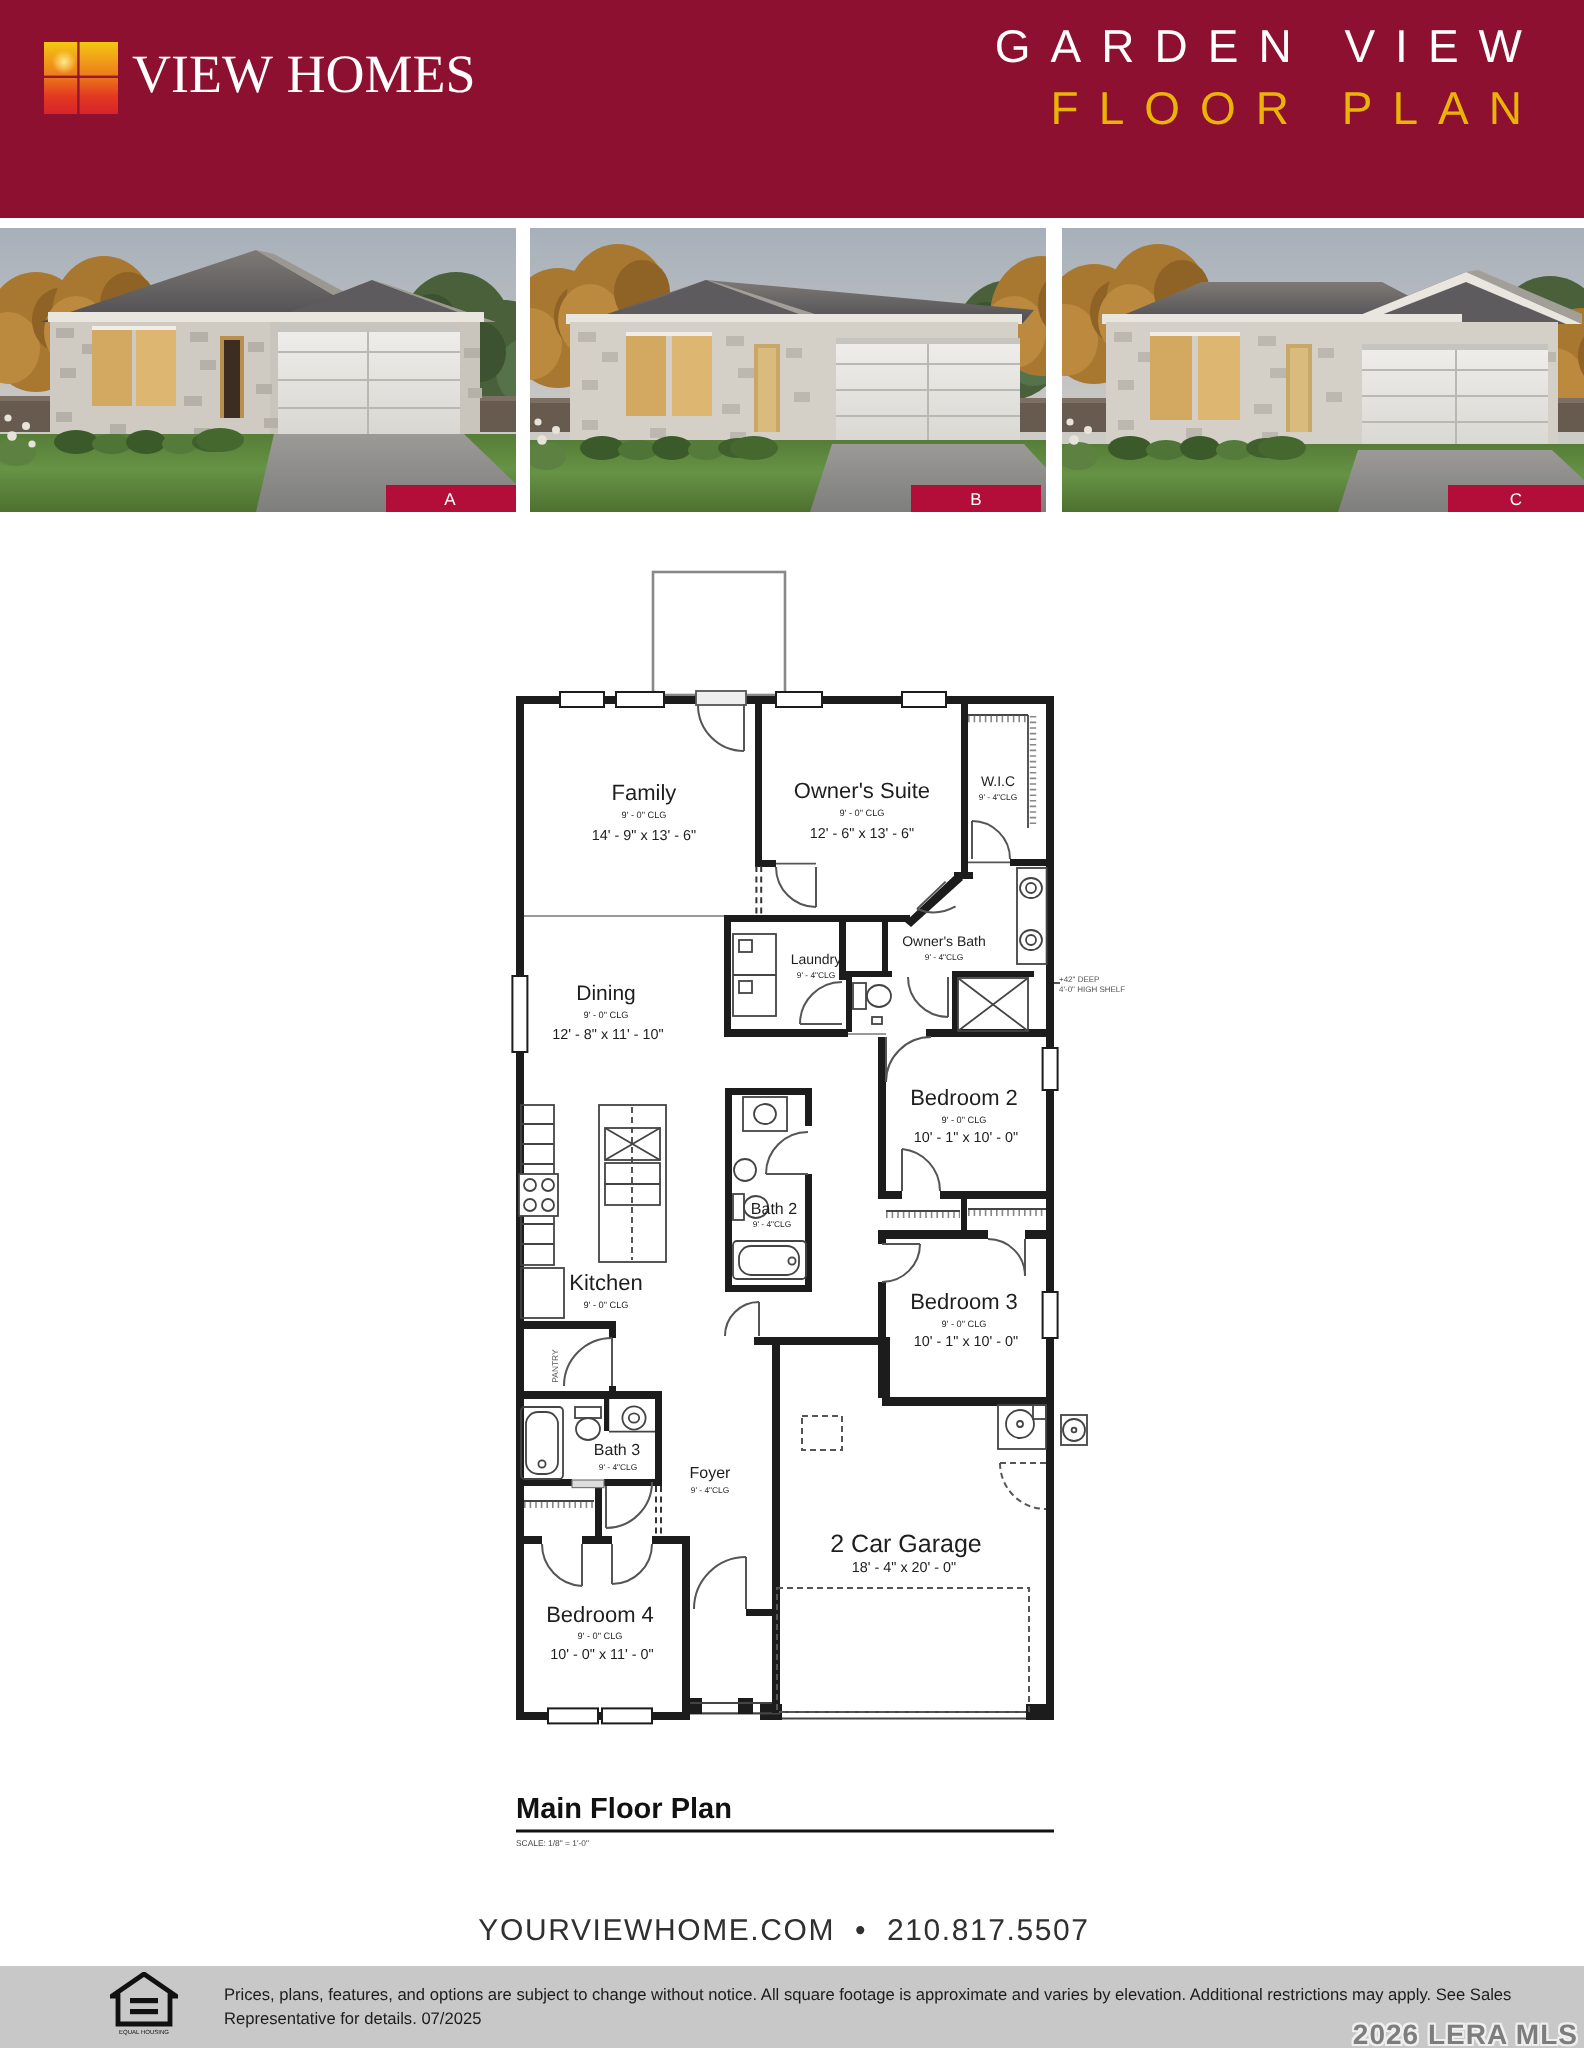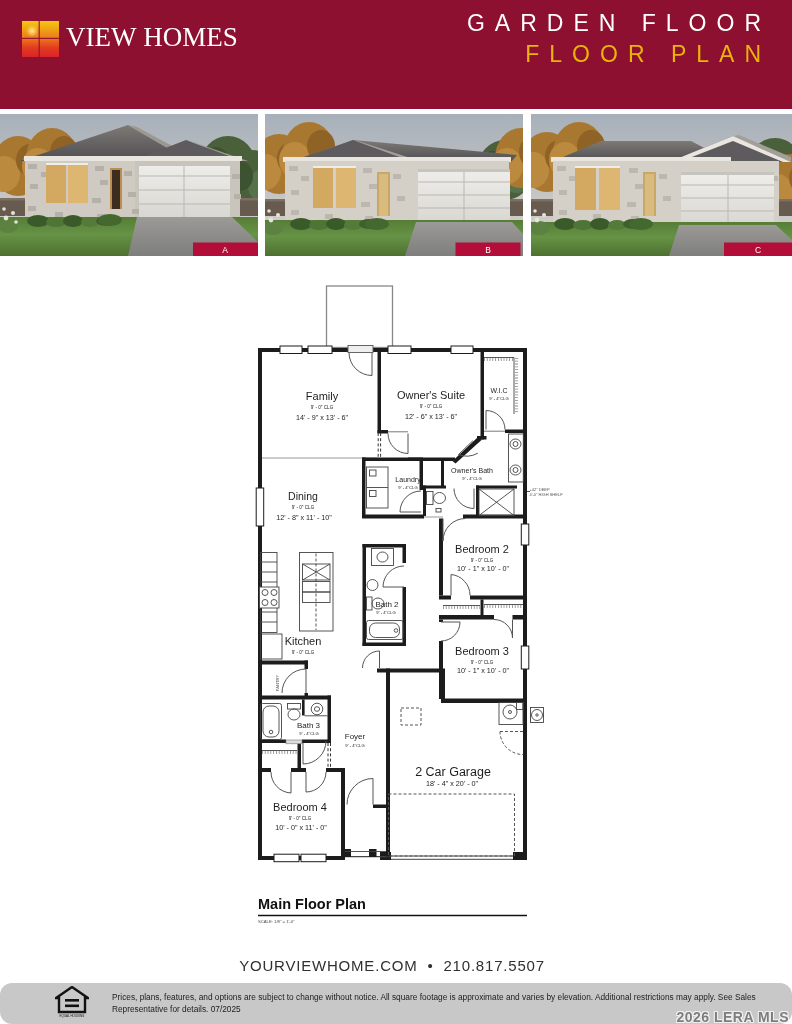--- a/index.html
+++ b/index.html
@@ -16,21 +16,21 @@
   .t3{position:absolute;right:31px;top:73px;color:#fff;font-size:17px;letter-spacing:0px;
       font-weight:normal;white-space:nowrap;}
   .photos{position:absolute;left:0;top:114px;width:792px;height:142px;}
   .photo{position:absolute;top:0;height:142px;}
   #pa{left:0;width:258px;}
   #pb{left:265px;width:258px;}
   #pc{left:531px;width:261px;}
   .plansvg{position:absolute;left:0;top:256px;}
   .contact{position:absolute;left:-4px;top:957px;width:792px;text-align:center;
      color:#303030;font-size:15px;letter-spacing:0.8px;font-weight:normal;}
-  .graybar{position:absolute;left:0;top:983px;width:792px;height:41px;background:#c8c8c8;border-radius:12px;}
+  .graybar{position:absolute;left:0;top:983px;width:792px;height:41px;background:#c8c8c8;}
   .disc{position:absolute;left:112px;top:9px;width:652px;color:#1c1c1c;font-size:8.3px;line-height:11.5px;}
   .lera{position:absolute;right:3px;bottom:-1px;color:#7d7d7d;font-size:14px;font-weight:bold;
     letter-spacing:0.5px;text-shadow:-1px -1px 0 #efefef,1px -1px 0 #efefef,-1px 1px 0 #efefef,1px 1px 0 #efefef,0 -1px 0 #efefef,0 1px 0 #efefef,-1px 0 0 #efefef,1px 0 0 #efefef;}
 </style>
 </head>
 <body>
 <div class="banner">
   <svg class="logo" viewBox="0 0 37 36">
     <defs>
       <linearGradient id="lg1" x1="0" y1="0" x2="0" y2="1">
@@ -43,21 +43,21 @@
         <stop offset="0" stop-color="#ffe98a"></stop>
           <stop offset="1" stop-color="#ffe98a" stop-opacity="0"></stop>
       </radialGradient>
     </defs>
     <rect x="0" y="0" width="37" height="36" fill="url(#lg1)"></rect>
     <circle cx="10" cy="10" r="6" fill="url(#sun)"></circle>
     <rect x="16.6" y="0" width="1.2" height="36" fill="#8D1030" opacity="0.9"></rect>
     <rect x="0" y="16.8" width="37" height="1.2" fill="#8D1030" opacity="0.9"></rect>
   </svg>
   <div class="vh">VIEW&nbsp;HOMES</div>
-  <div class="t1">GARDEN FLOOR</div>
+  <div class="t1">GARDEN VIEW</div>
   <div class="t2">FLOOR PLAN</div>
 </div>
 <div class="photos">
   <svg id="pa" class="photo" viewBox="0 0 258 142">
     <defs>
       <linearGradient id="sky" x1="0" y1="0" x2="0" y2="1">
         <stop offset="0" stop-color="#a7b0ba"></stop>
           <stop offset="0.7" stop-color="#cccac6"></stop>
           <stop offset="1" stop-color="#d9d2c9"></stop>
       </linearGradient>

